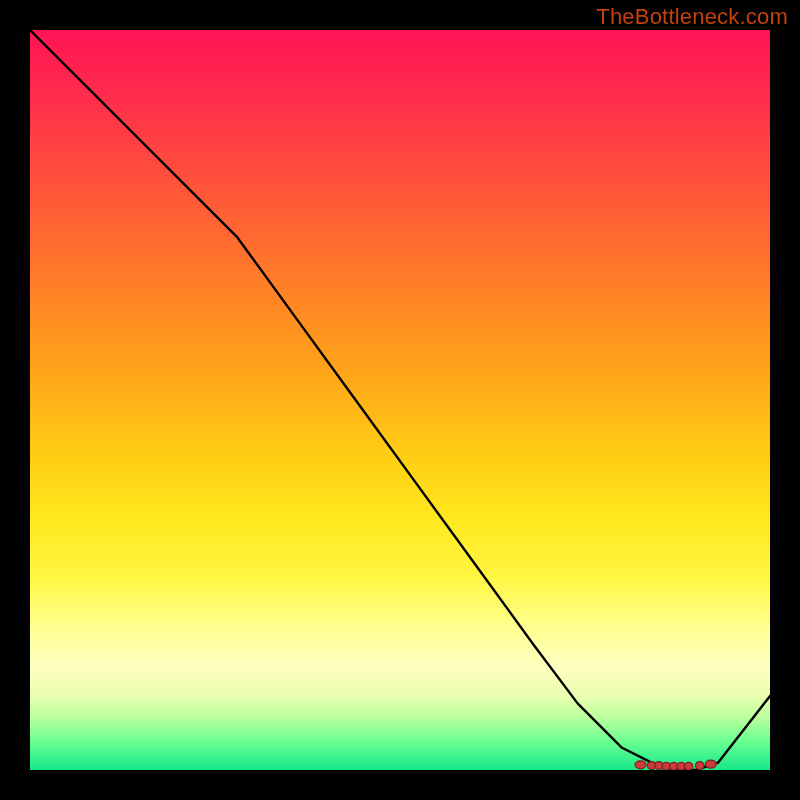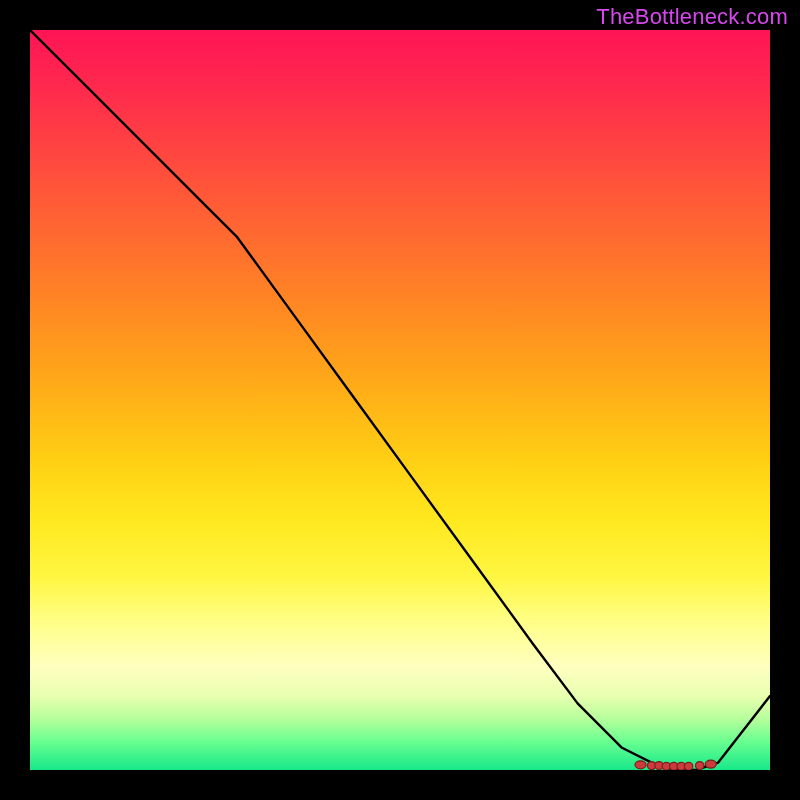--- a/index.html
+++ b/index.html
@@ -8,21 +8,21 @@
     height: 800px;
     background: #000;
     position: relative;
     font-family: Arial, Helvetica, sans-serif;
     overflow: hidden;
   }
   .watermark {
     position: absolute;
     top: 4px;
     right: 12px;
-    color: #d946ef;
+    color: #c2410c;
     font-size: 22px;
     font-weight: 500;
     letter-spacing: 0.2px;
     z-index: 50;
   }
   .plot-area {
     position: absolute;
     left: 30px;
     top: 30px;
     width: 740px;

